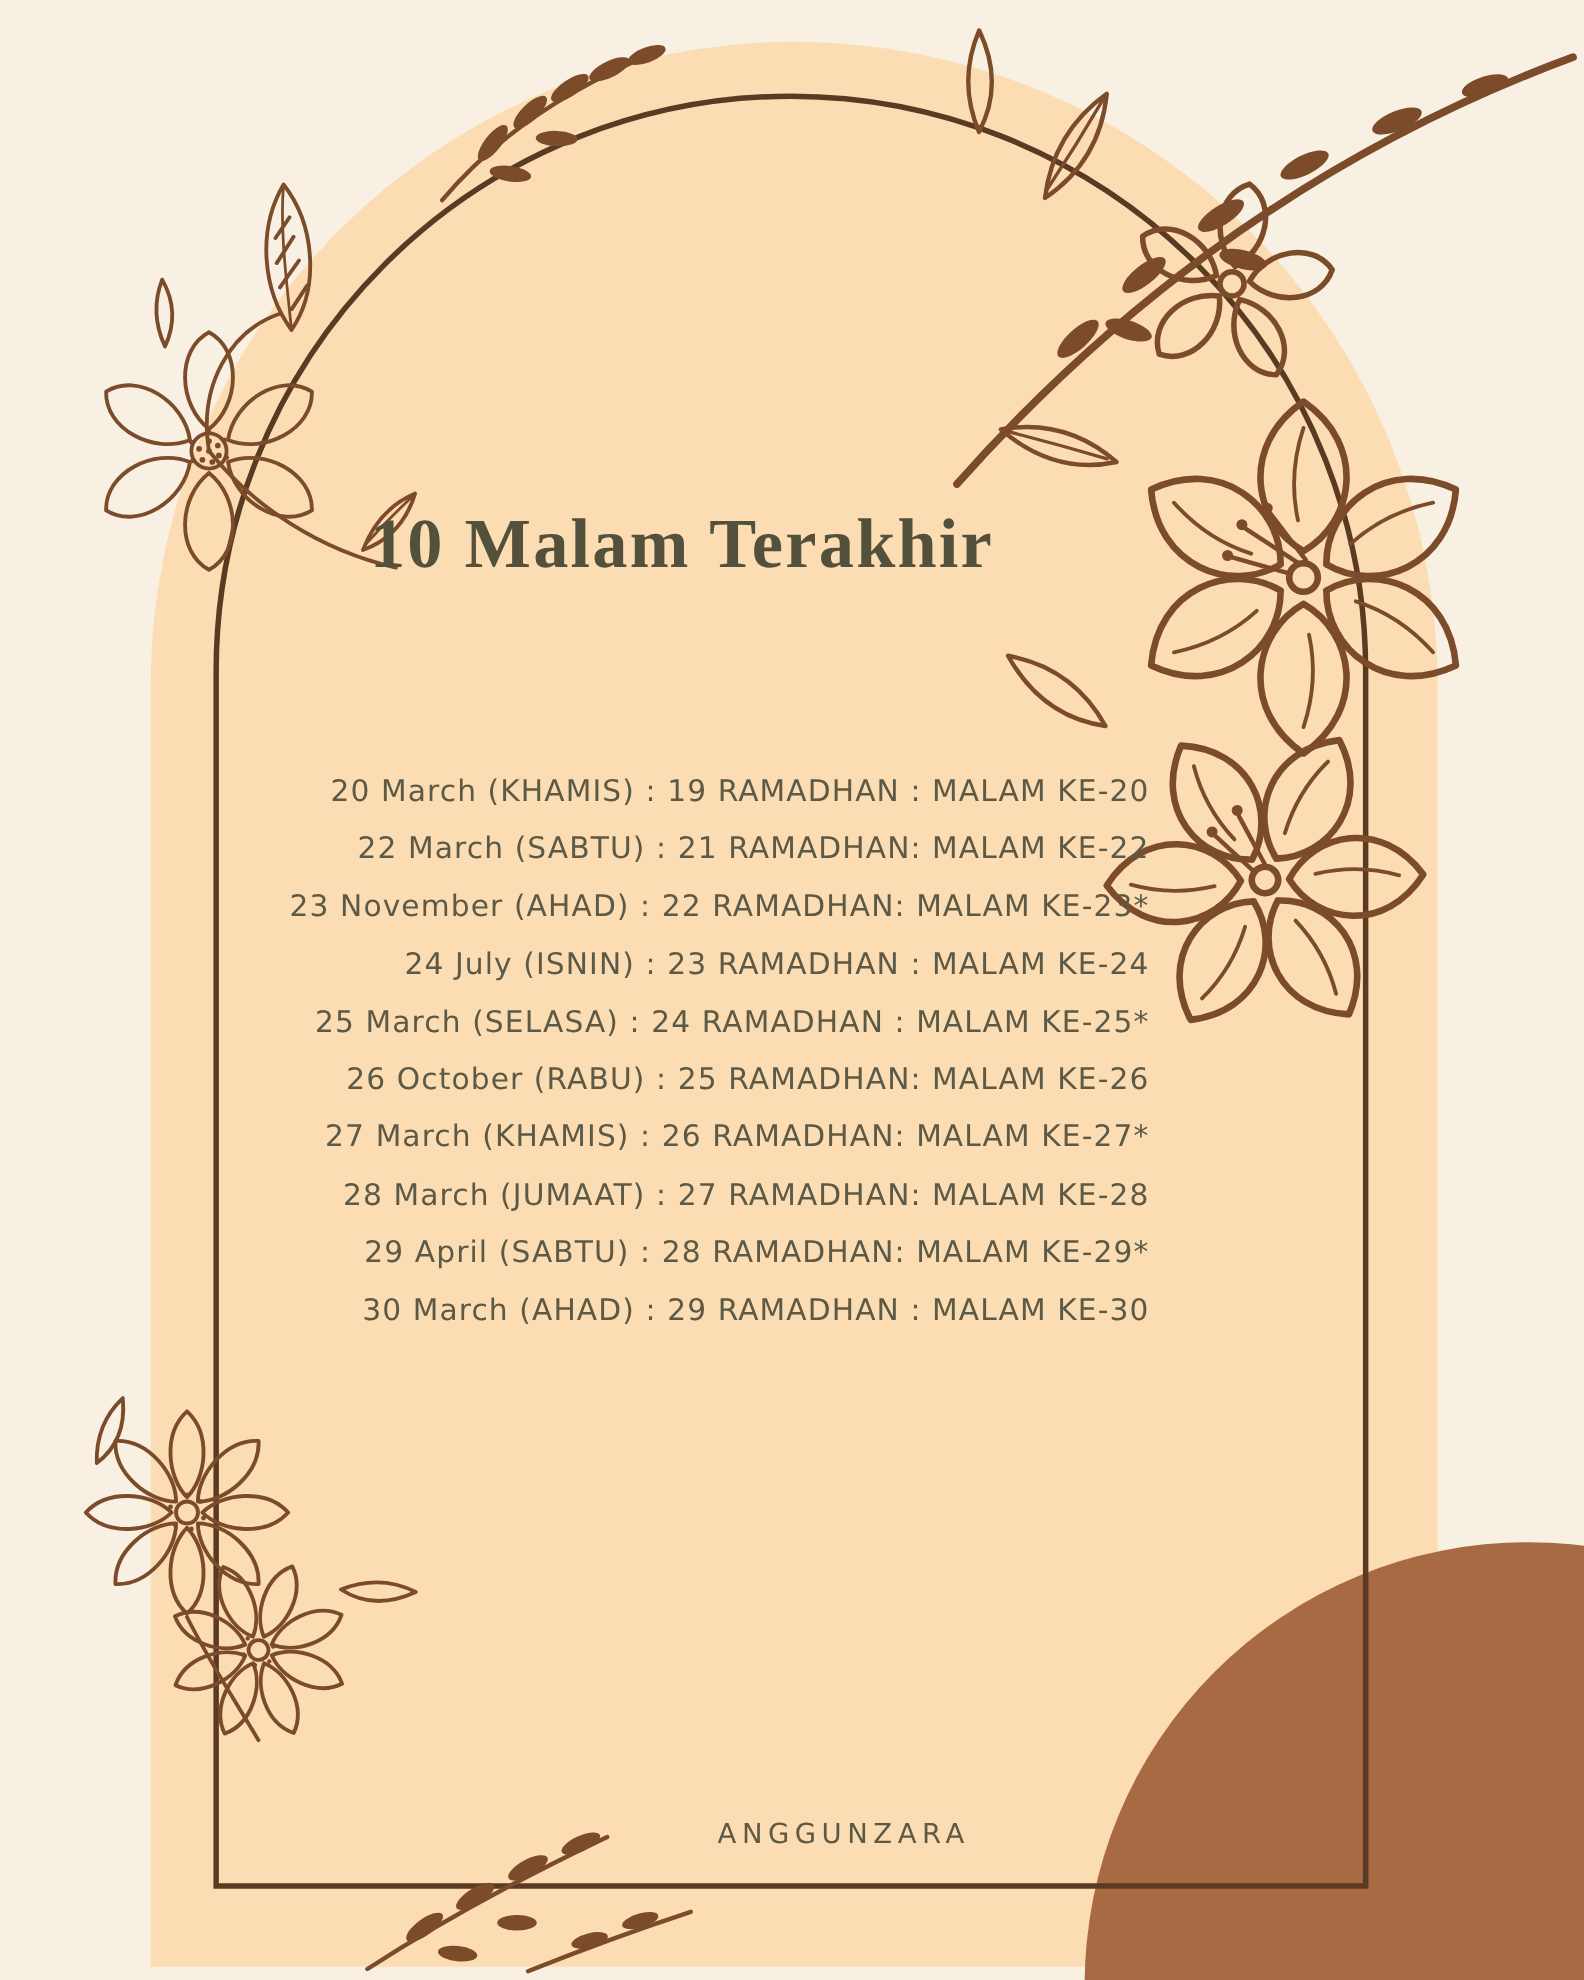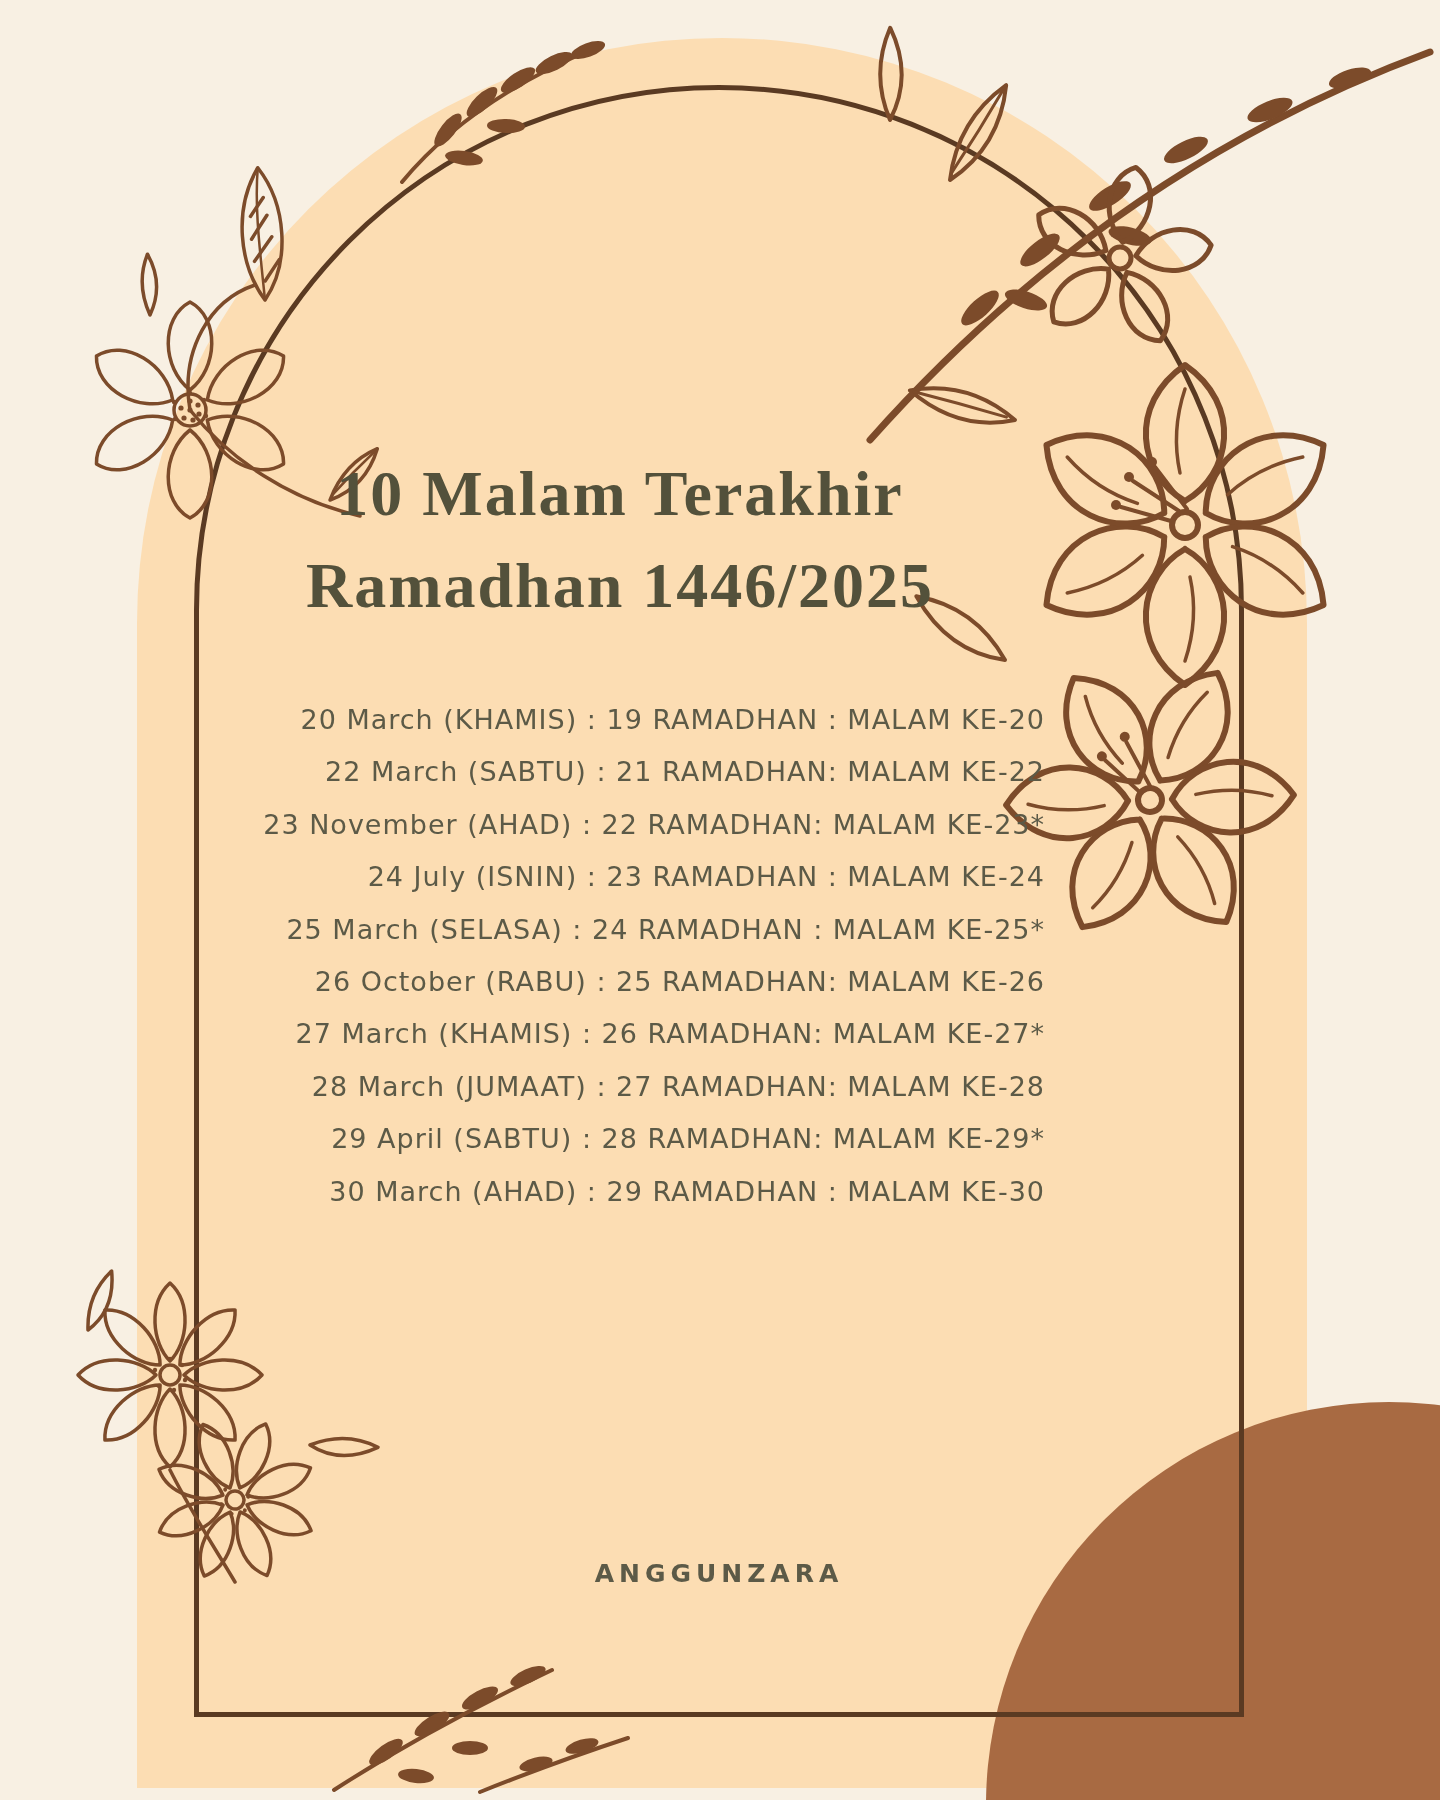--- a/index.html
+++ b/index.html
@@ -39,23 +39,23 @@
     font-family:Liberation Serif, serif;
   }
   .schedule {
     position:absolute; left:245px; top:694px; width:800px;
     color:var(--text, #5c5a47);
     font-size:27px; line-height:52.4px; letter-spacing:1px;
     white-space:nowrap;
     text-align:right;
   }
   .footer {
-    position:absolute; left:194px; top:1559px; width:1050px;
+    position:absolute; left:194px; top:1652px; width:1050px;
     text-align:center; color:var(--text, #5c5a47);
-    font-size:25px; font-weight:bold; letter-spacing:5px;
+    font-size:25px; font-weight:normal; letter-spacing:5px;padding-left:48px;
   }
 </style>
 </head>
 <body>
 
 <div class="canvas">
 
   <div class="peach-arch"></div>
   <div class="quarter-circle"></div>
   <div class="arch-outline"></div>
@@ -347,21 +347,20 @@
         <ellipse cx="96" cy="136" rx="18" ry="7" transform="rotate(6 96 136)"></ellipse>
         <ellipse cx="150" cy="108" rx="18" ry="7" transform="rotate(0 150 108)"></ellipse>
         <ellipse cx="216" cy="124" rx="17" ry="6.5" transform="rotate(-14 216 124)"></ellipse>
         <ellipse cx="262" cy="106" rx="17" ry="6.5" transform="rotate(-16 262 106)"></ellipse>
       </g>
     </g>
   </svg>
 
   <div class="title">
     <div>10 Malam Terakhir</div>
-    <div>Ramadhan 1446/2025</div>
   </div>
 
   <div class="schedule">
     <div>20 March (KHAMIS) : 19 RAMADHAN : MALAM KE-20</div>
     <div>22 March (SABTU) : 21 RAMADHAN: MALAM KE-22</div>
     <div>23 November (AHAD) : 22 RAMADHAN: MALAM KE-23*</div>
     <div>24 July (ISNIN) : 23 RAMADHAN : MALAM KE-24</div>
     <div>25 March (SELASA) : 24 RAMADHAN : MALAM KE-25*</div>
     <div>26 October (RABU) : 25 RAMADHAN: MALAM KE-26</div>
     <div>27 March (KHAMIS) : 26 RAMADHAN: MALAM KE-27*</div>

